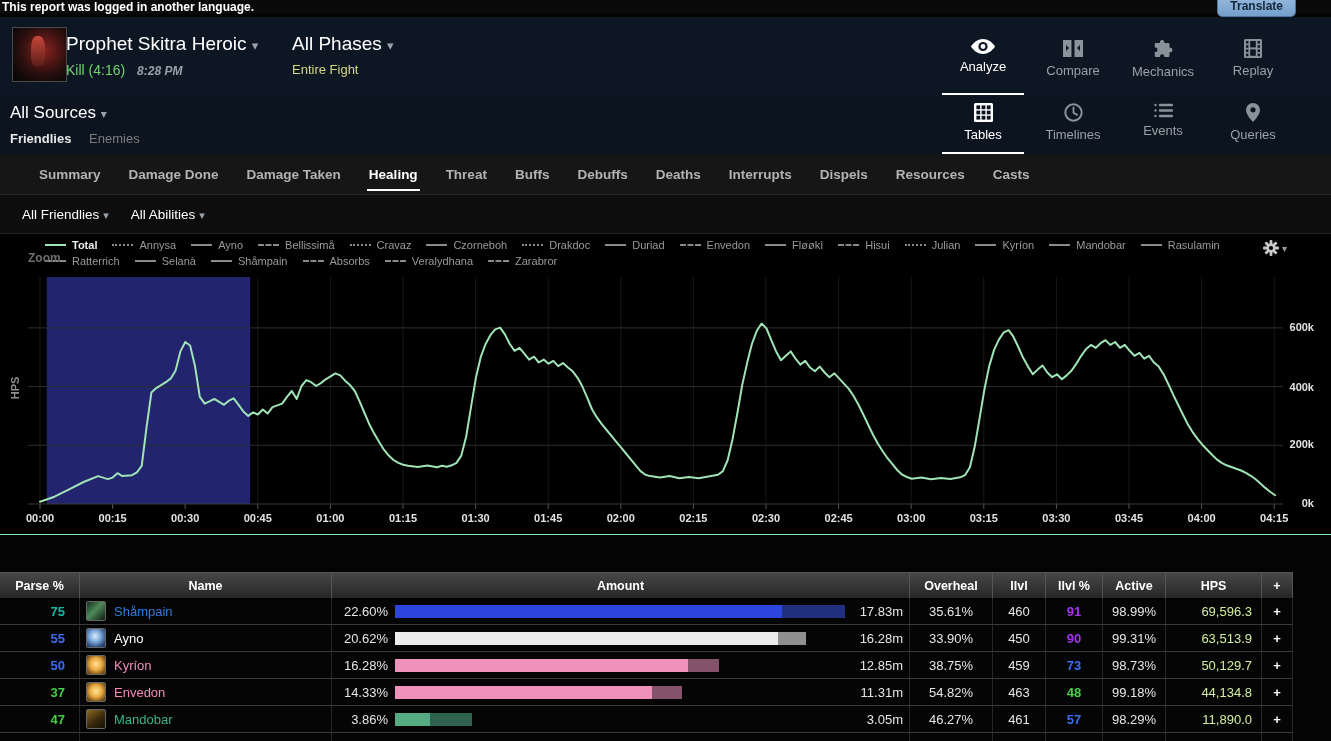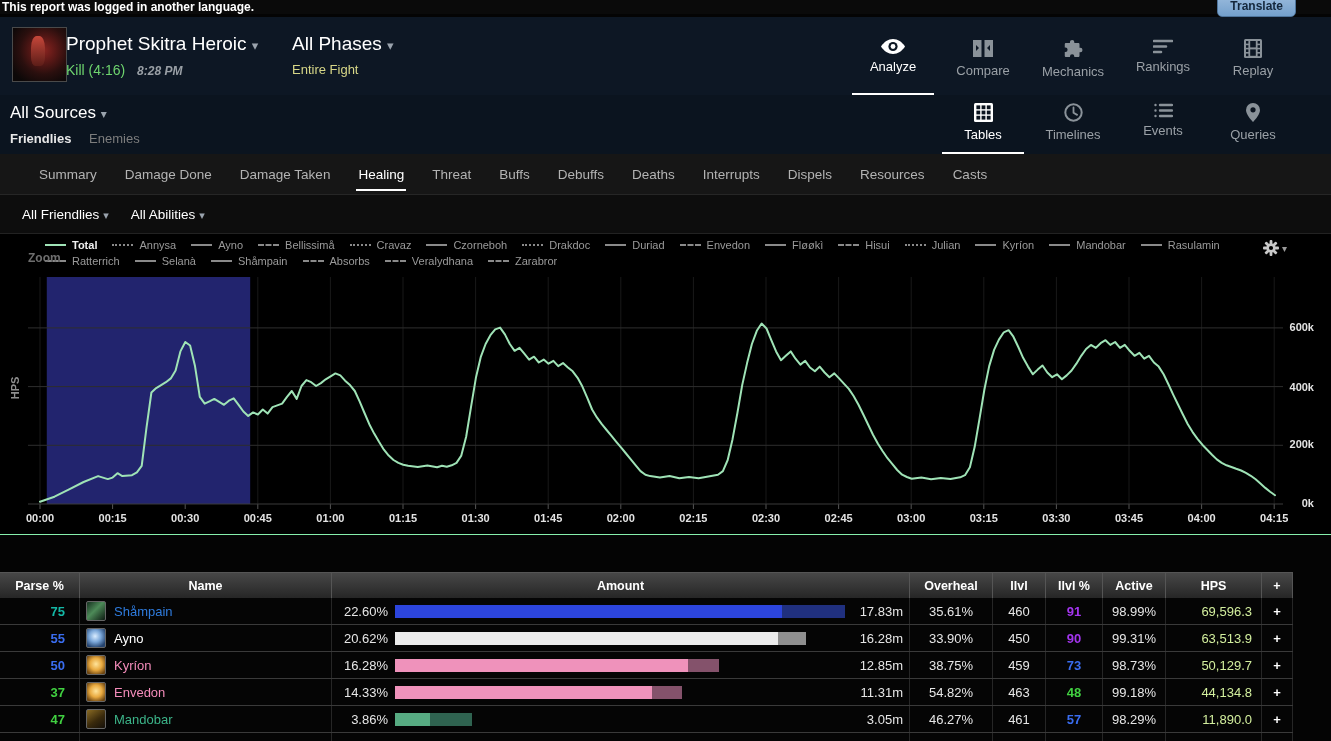--- a/index.html
+++ b/index.html
@@ -43,21 +43,21 @@
   
   #srcbar { position:absolute; left:0; top:95px; width:1331px; height:59px; background:#0b141f; }
   #src-title { position:absolute; left:10px; top:8px; font-size:17px; color:#fff; }
   #src-title .caret { color:#9aa3ad; font-size:12px; }
   #src-toggle { position:absolute; left:10px; top:36px; font-size:13px; }
   #friendlies { color:#e8e8e8; font-weight:bold; cursor:pointer; }
   #enemies { color:#7d7d7d; margin-left:14px; cursor:pointer; }
   #srcbar .navitem { padding-top:8px; }
 
   
-  #tabbar { position:absolute; left:0; top:154px; width:1331px; height:41px; background:#161616; border-bottom:1px solid #262626; display:flex; align-items:center; padding-left:25px; }
+  #tabbar { position:absolute; left:0; top:154px; width:1331px; height:41px; background:#161616; border-bottom:1px solid #262626; display:flex; align-items:center; padding-left:25px;font-weight:bold; }
   .tab { position:relative; height:100%; display:flex; align-items:center; padding:0 14px; font-size:13.5px; color:#b3b3b3; cursor:pointer; white-space:nowrap; }
   .tab.active { color:#fff; }
   .tab.active:after { content:""; position:absolute; left:12px; right:12px; bottom:3px; height:2px; background:#fff; }
 
   
   #filterbar { position:absolute; left:0; top:195px; width:1331px; height:38px; background:#0d0d0d; display:flex; align-items:center; }
   .fdrop { margin-left:22px; font-size:13.5px; color:#fff; cursor:pointer; }
   .fdrop .caret { color:#9aa3ad; font-size:11px; margin-left:4px; }
   #toggles { position:absolute; right:59px; display:flex; align-items:center; gap:23px; }
   .ftoggle { font-size:13px; cursor:pointer; padding-bottom:5px; }
@@ -158,28 +158,20 @@
           </span>
           <span class="navlabel">Compare</span>
         </div>
         <div class="navitem">
           <span class="nicon">
             <svg width="21" height="20" viewBox="0 0 22 22">
               <path d="M9.5 1a2.4 2.4 0 0 1 2.4 2.4v.9h4.3c.8 0 1.4.6 1.4 1.4v4h.9a2.4 2.4 0 1 1 0 4.8h-.9v4c0 .8-.6 1.4-1.4 1.4h-4.3v-.7a2.4 2.4 0 1 0-4.8 0v.7H2.8c-.8 0-1.4-.6-1.4-1.4v-4.3h.7a2.4 2.4 0 1 0 0-4.8h-.7V5.7c0-.8.6-1.4 1.4-1.4h4.3v-.9A2.4 2.4 0 0 1 9.5 1z" fill="currentColor"></path>
             </svg>
           </span>
           <span class="navlabel">Mechanics</span>
-        </div>
-        <div class="navitem">
-          <span class="nicon">
-            <svg width="20" height="15" viewBox="0 0 20 15">
-              <path d="M1 2h18M1 7.5h12M1 13h7" stroke="currentColor" stroke-width="2.6" stroke-linecap="round"></path>
-            </svg>
-          </span>
-          <span class="navlabel">Rankings</span>
         </div>
         <div class="navitem">
           <span class="nicon">
             <svg width="18" height="19" viewBox="0 0 18 19">
               <rect x="0" y="0" width="18" height="19" rx="1.5" fill="currentColor"></rect>
               <g fill="#0d1724">
                 <rect x="2" y="2" width="2.4" height="2.6"></rect>
                 <rect x="2" y="6.2" width="2.4" height="2.6"></rect>
                 <rect x="2" y="10.4" width="2.4" height="2.6"></rect>
                 <rect x="2" y="14.6" width="2.4" height="2.6"></rect>

